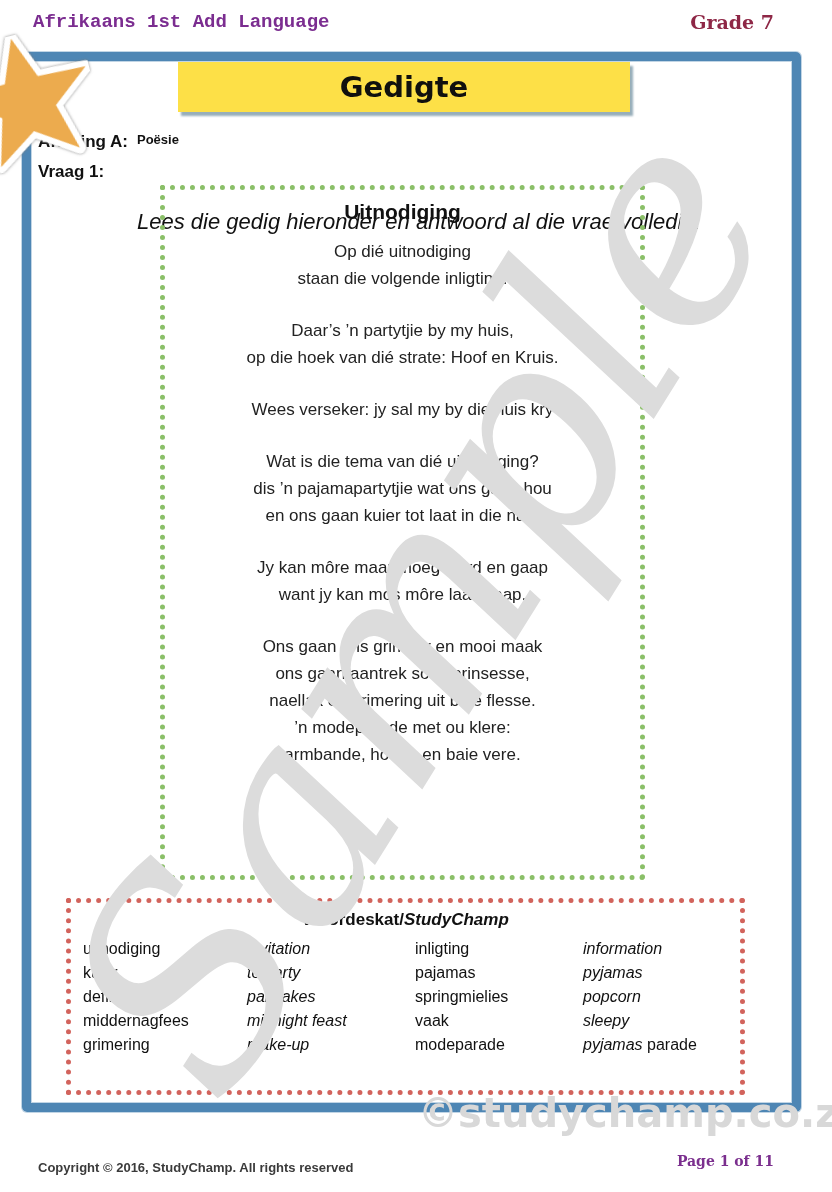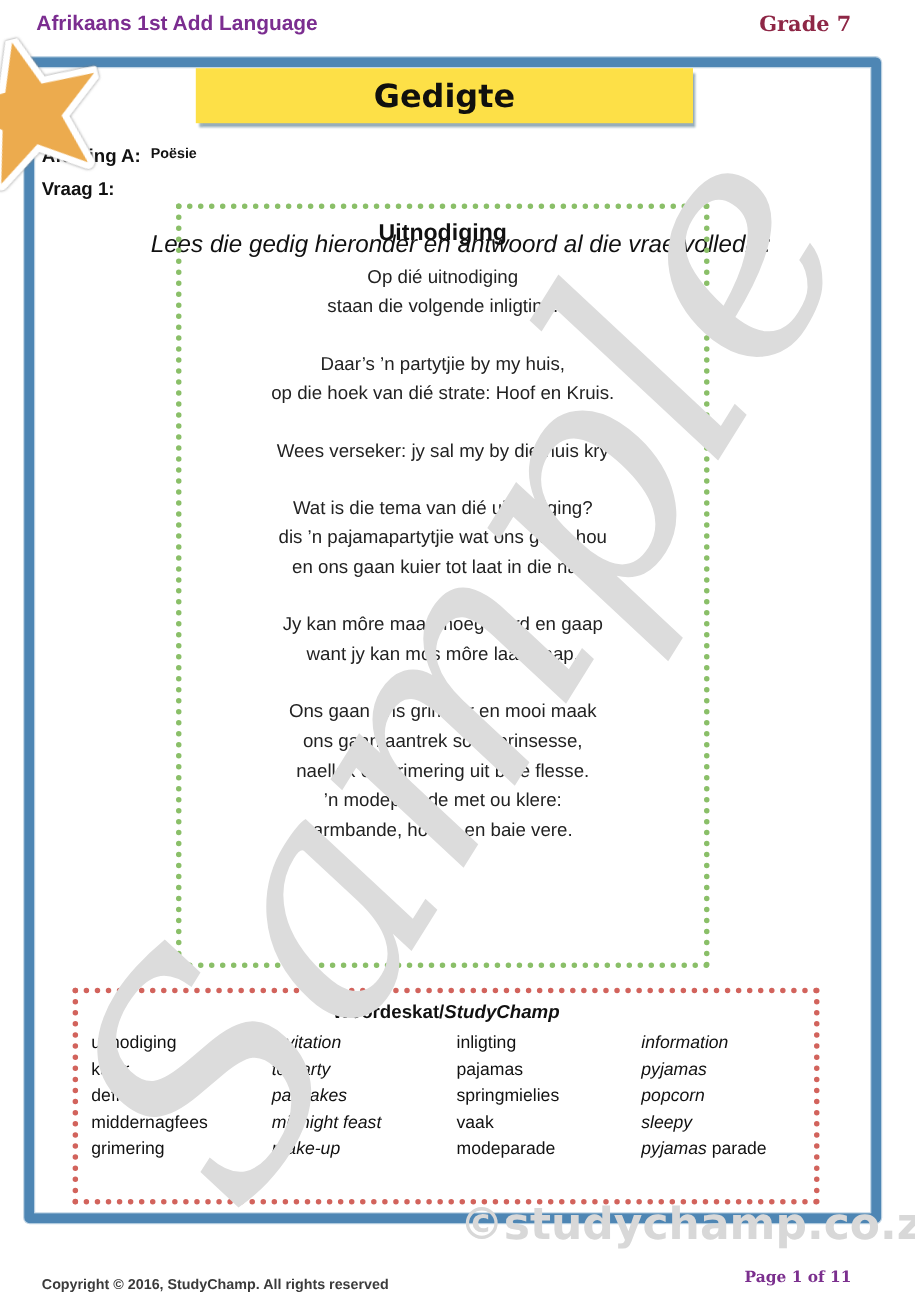--- a/index.html
+++ b/index.html
@@ -2,21 +2,21 @@
 <html><head>
 <meta charset="utf-8">
 <style>
   html,body{margin:0;padding:0;}
   body{
     width:832px;height:1192px;position:relative;background:#ffffff;
     font-family:"Liberation Sans",sans-serif;overflow:hidden;
   }
   
   .hdr-left{
-    position:absolute;left:33px;top:11px;font-family:Liberation Sans, sans-serif;
+    position:absolute;left:33px;top:11px;font-family:Liberation Mono, monospace;
     font-weight:bold;font-size:19px;color:#7b2d90;z-index:4;
   }
   .hdr-right{
     position:absolute;right:58px;top:11px;font-family:"DejaVu Serif",serif;
     font-weight:bold;font-size:19px;color:#8e2746;z-index:4;text-align:right;
   }
   
   .page-border{
     position:absolute;left:22px;top:52px;width:779px;height:1060px;
     border:9px solid #4e86b4;border-radius:5px;box-sizing:border-box;z-index:2;

